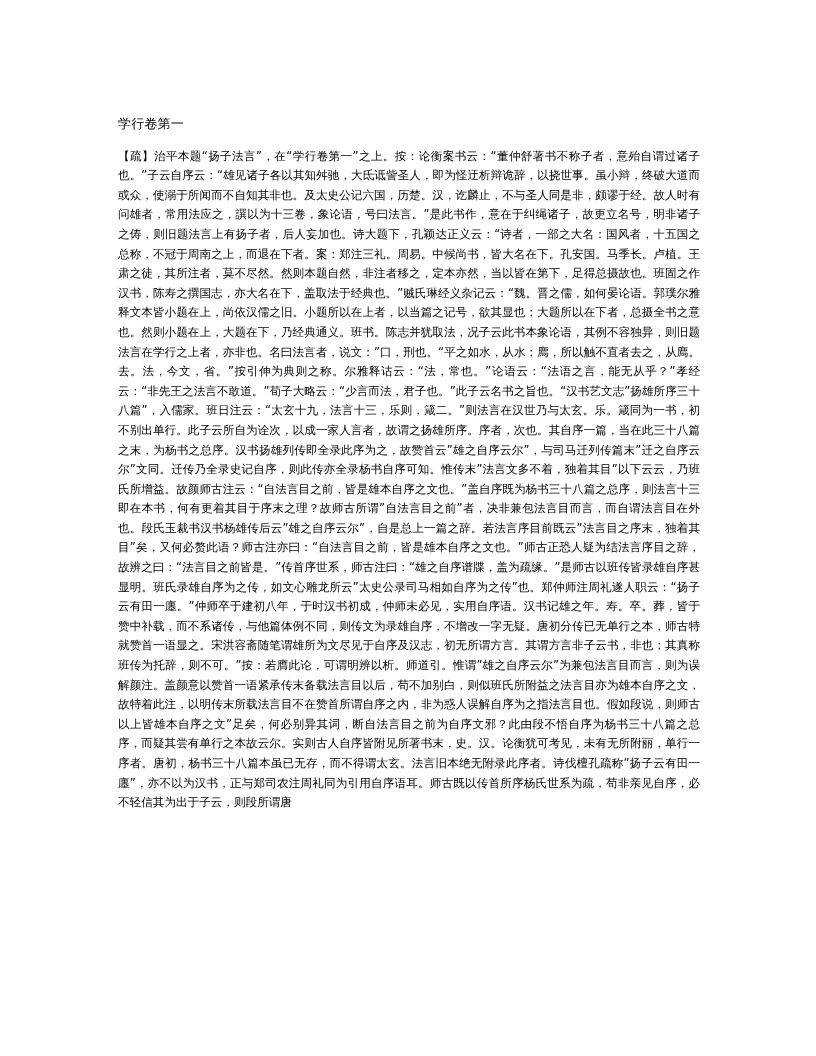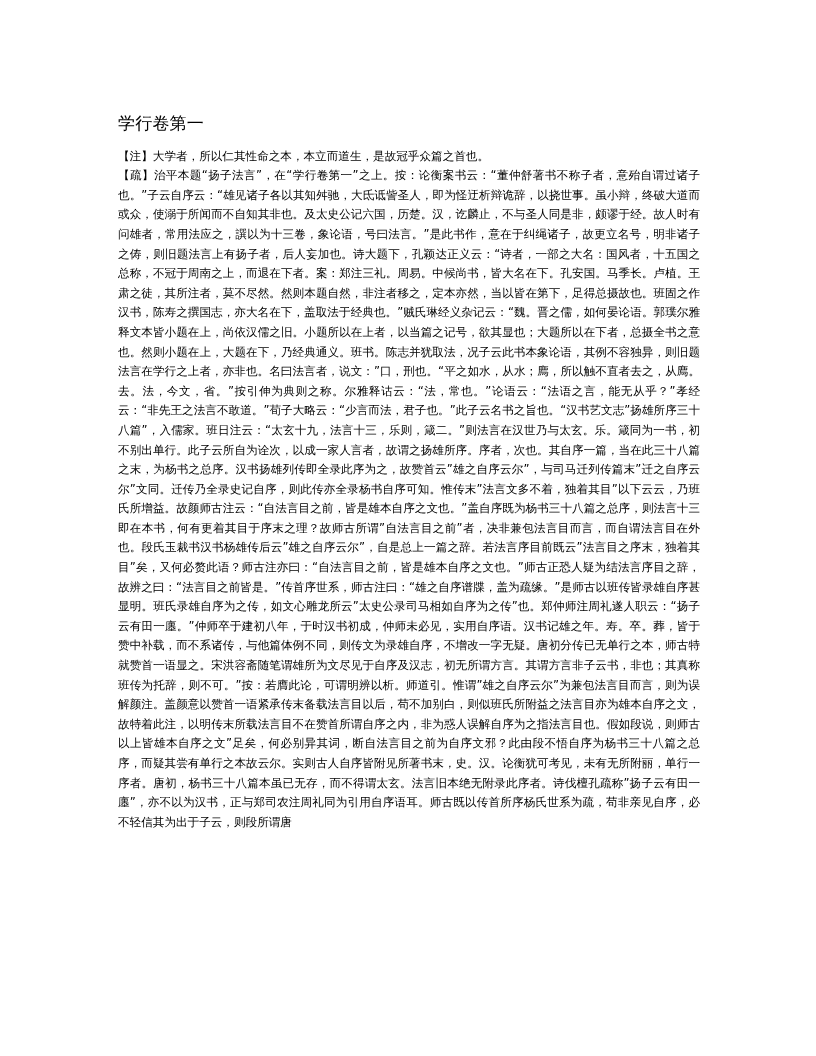--- a/index.html
+++ b/index.html
@@ -23,36 +23,35 @@
     width: 582px;
     font-family: "DejaVu Sans", "Liberation Sans", sans-serif;
     font-size: 11.6px;
     line-height: 19.6px;
     color: #000000;
     text-align: justify;
     text-justify: inter-character;
   }
   .doc-title {
     margin: 0 0 13px 0;
-    font-size: 17px;
+    font-size: 13px;
     font-weight: normal;
     line-height: 19.6px;
     letter-spacing: 0.2px;
   }
   .para {
     margin: 0 0 0 0;
     text-indent: 0;
     word-break: break-all;
   }
   .para + .para {
     margin-top: 0px;
   }
 </style>
 </head>
 <body>
 
 <div class="page">
   <div class="content">
     <p class="doc-title">学行卷第一</p>
-    <p class="para">【注】大学者，所以仁其性命之本，本立而道生，是故冠乎众篇之首也。</p>
     <p class="para">【疏】治平本题“扬子法言”，在“学行卷第一”之上。按：论衡案书云：“董仲舒著书不称子者，意殆自谓过诸子也。”子云自序云：“雄见诸子各以其知舛驰，大氐诋訾圣人，即为怪迂析辩诡辞，以挠世事。虽小辩，终破大道而或众，使溺于所闻而不自知其非也。及太史公记六国，历楚。汉，讫麟止，不与圣人同是非，颇谬于经。故人时有问雄者，常用法应之，譔以为十三卷，象论语，号曰法言。”是此书作，意在于纠绳诸子，故更立名号，明非诸子之俦，则旧题法言上有扬子者，后人妄加也。诗大题下，孔颖达正义云：“诗者，一部之大名：国风者，十五国之总称，不冠于周南之上，而退在下者。案：郑注三礼。周易。中候尚书，皆大名在下。孔安国。马季长。卢植。王肃之徒，其所注者，莫不尽然。然则本题自然，非注者移之，定本亦然，当以皆在第下，足得总摄故也。班固之作汉书，陈寿之撰国志，亦大名在下，盖取法于经典也。”贼氏琳经义杂记云：“魏。晋之儒，如何晏论语。郭璞尔雅释文本皆小题在上，尚依汉儒之旧。小题所以在上者，以当篇之记号，欲其显也；大题所以在下者，总摄全书之意也。然则小题在上，大题在下，乃经典通义。班书。陈志并犹取法，况子云此书本象论语，其例不容独异，则旧题法言在学行之上者，亦非也。名曰法言者，说文：”口，刑也。“平之如水，从水；廌，所以触不直者去之，从廌。去。法，今文，省。”按引伸为典则之称。尔雅释诂云：“法，常也。”论语云：“法语之言，能无从乎？”孝经云：“非先王之法言不敢道。”荀子大略云：“少言而法，君子也。”此子云名书之旨也。“汉书艺文志”扬雄所序三十八篇”，入儒家。班日注云：“太玄十九，法言十三，乐则，箴二。”则法言在汉世乃与太玄。乐。箴同为一书，初不别出单行。此子云所自为诠次，以成一家人言者，故谓之扬雄所序。序者，次也。其自序一篇，当在此三十八篇之末，为杨书之总序。汉书扬雄列传即全录此序为之，故赞首云”雄之自序云尔”，与司马迁列传篇末”迁之自序云尔”文同。迁传乃全录史记自序，则此传亦全录杨书自序可知。惟传末”法言文多不着，独着其目”以下云云，乃班氏所增益。故颜师古注云：“自法言目之前，皆是雄本自序之文也。”盖自序既为杨书三十八篇之总序，则法言十三即在本书，何有更着其目于序末之理？故师古所谓”自法言目之前”者，决非兼包法言目而言，而自谓法言目在外也。段氏玉裁书汉书杨雄传后云”雄之自序云尔”，自是总上一篇之辞。若法言序目前既云”法言目之序末，独着其目”矣，又何必赘此语？师古注亦曰：“自法言目之前，皆是雄本自序之文也。”师古正恐人疑为结法言序目之辞，故辨之曰：“法言目之前皆是。”传首序世系，师古注曰：“雄之自序谱牒，盖为疏缘。”是师古以班传皆录雄自序甚显明。班氏录雄自序为之传，如文心雕龙所云”太史公录司马相如自序为之传”也。郑仲师注周礼遂人职云：“扬子云有田一廛。”仲师卒于建初八年，于时汉书初成，仲师未必见，实用自序语。汉书记雄之年。寿。卒。葬，皆于赞中补载，而不系诸传，与他篇体例不同，则传文为录雄自序，不增改一字无疑。唐初分传已无单行之本，师古特就赞首一语显之。宋洪容斋随笔谓雄所为文尽见于自序及汉志，初无所谓方言。其谓方言非子云书，非也；其真称班传为托辞，则不可。”按：若膺此论，可谓明辨以析。师道引。惟谓”雄之自序云尔”为兼包法言目而言，则为误解颜注。盖颜意以赞首一语紧承传末备载法言目以后，苟不加别白，则似班氏所附益之法言目亦为雄本自序之文，故特着此注，以明传末所载法言目不在赞首所谓自序之内，非为惑人误解自序为之指法言目也。假如段说，则师古以上皆雄本自序之文”足矣，何必别异其词，断自法言目之前为自序文邪？此由段不悟自序为杨书三十八篇之总序，而疑其尝有单行之本故云尔。实则古人自序皆附见所著书末，史。汉。论衡犹可考见，未有无所附丽，单行一序者。唐初，杨书三十八篇本虽已无存，而不得谓太玄。法言旧本绝无附录此序者。诗伐檀孔疏称”扬子云有田一廛”，亦不以为汉书，正与郑司农注周礼同为引用自序语耳。师古既以传首所序杨氏世系为疏，苟非亲见自序，必不轻信其为出于子云，则段所谓唐</p>
   </div>
 </div>
 
 </body></html>

